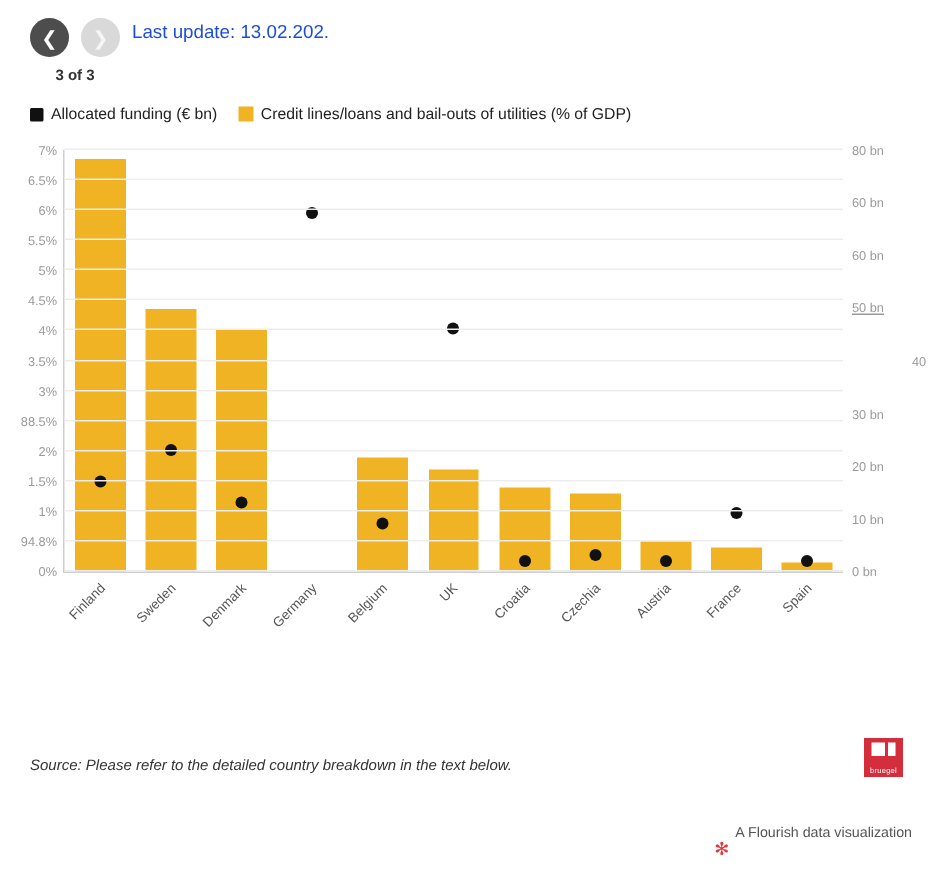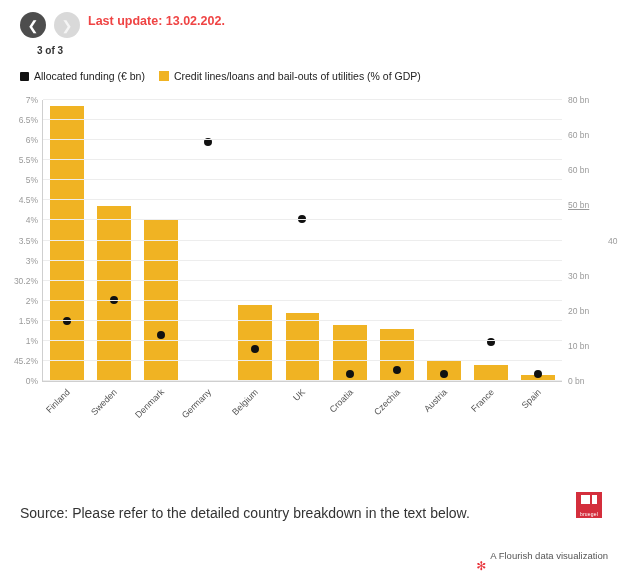--- a/index.html
+++ b/index.html
@@ -64,23 +64,23 @@
   }
   .chart-title {
     font-size: 12.5px;
     font-weight: bold;
     line-height: 1.32;
     color: #111;
     margin: 0;
   }
   .chart-subtitle {
     font-size: 12.5px;
-    font-weight: bold;
+    font-weight: normal;
     line-height: 1.32;
-    color: #ef4444;
+    color: #1d4ed8;
     margin: 0;
   }
 
   
   .legend {
     display: flex;
     align-items: center;
     gap: 14px;
     padding: 14px 0 0 20px;
   }
@@ -170,22 +170,23 @@
   .xlabel span {
     display: inline-block;
     transform: translate(-100%, 0);
   }
 
   
   .source {
     position: absolute;
     left: 20px;
     top: 505px;
-    font-size: 14px;
+    font-size: 10px;
     color: #333;
+    font-style: italic;
   }
   .brand {
     position: absolute;
     right: 18px;
     top: 492px;
     width: 26px; height: 26px;
     background: #d42e3c;
     display: flex;
     align-items: flex-end;
     justify-content: center;
@@ -308,29 +309,29 @@
           </div>
           <div class="bar-slot" style="left: 90.9091%; width: 9.09091%;">
             <div class="bar" style="height: 2.14286%; background: rgb(240, 179, 35);"></div>
             <div class="dot" style="bottom: 2.5%; background: rgb(17, 17, 17);"></div>
             <div class="xlabel"><span>Spain</span></div>
           </div>
         </div>
     <div class="gridline" style="bottom: 0%;"></div>
         <div class="ytick-left" style="bottom: calc(0% + 0px); top: auto; transform: translateY(50%);">0%</div>
         <div class="gridline" style="bottom: 7.14286%;"></div>
-        <div class="ytick-left" style="bottom: calc(7.14286% + 0px); top: auto; transform: translateY(50%);">45.2%</div>
+        <div class="ytick-left" style="bottom: calc(7.14286% + 0px); top: auto; transform: translateY(50%);">94.8%</div>
         <div class="gridline" style="bottom: 14.2857%;"></div>
         <div class="ytick-left" style="bottom: calc(14.2857% + 0px); top: auto; transform: translateY(50%);">1%</div>
         <div class="gridline" style="bottom: 21.4286%;"></div>
         <div class="ytick-left" style="bottom: calc(21.4286% + 0px); top: auto; transform: translateY(50%);">1.5%</div>
         <div class="gridline" style="bottom: 28.5714%;"></div>
         <div class="ytick-left" style="bottom: calc(28.5714% + 0px); top: auto; transform: translateY(50%);">2%</div>
         <div class="gridline" style="bottom: 35.7143%;"></div>
-        <div class="ytick-left" style="bottom: calc(35.7143% + 0px); top: auto; transform: translateY(50%);">30.2%</div>
+        <div class="ytick-left" style="bottom: calc(35.7143% + 0px); top: auto; transform: translateY(50%);">88.5%</div>
         <div class="gridline" style="bottom: 42.8571%;"></div>
         <div class="ytick-left" style="bottom: calc(42.8571% + 0px); top: auto; transform: translateY(50%);">3%</div>
         <div class="gridline" style="bottom: 50%;"></div>
         <div class="ytick-left" style="bottom: calc(50% + 0px); top: auto; transform: translateY(50%);">3.5%</div>
         <div class="gridline" style="bottom: 57.1429%;"></div>
         <div class="ytick-left" style="bottom: calc(57.1429% + 0px); top: auto; transform: translateY(50%);">4%</div>
         <div class="gridline" style="bottom: 64.2857%;"></div>
         <div class="ytick-left" style="bottom: calc(64.2857% + 0px); top: auto; transform: translateY(50%);">4.5%</div>
         <div class="gridline" style="bottom: 71.4286%;"></div>
         <div class="ytick-left" style="bottom: calc(71.4286% + 0px); top: auto; transform: translateY(50%);">5%</div>

